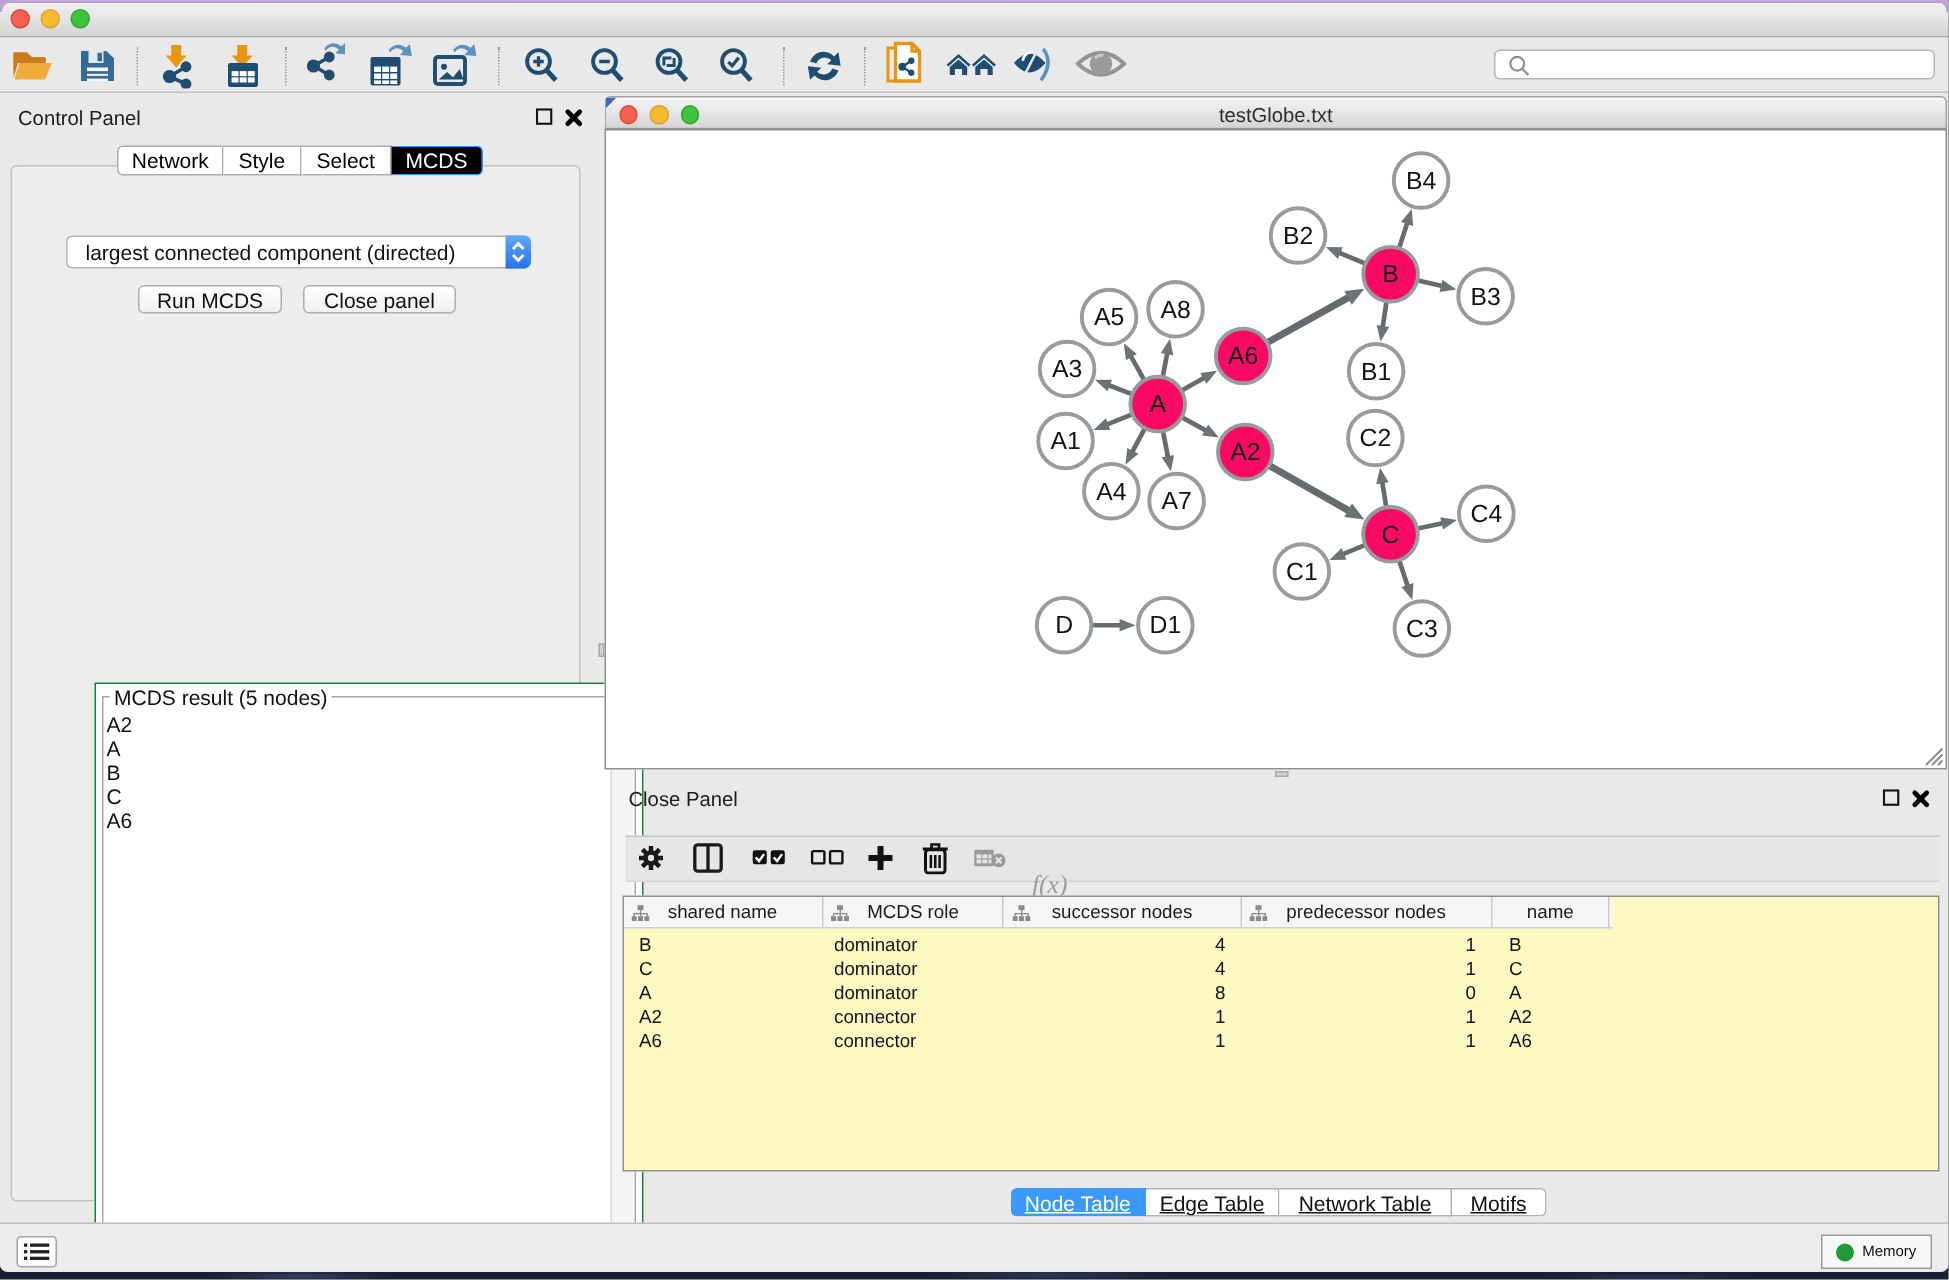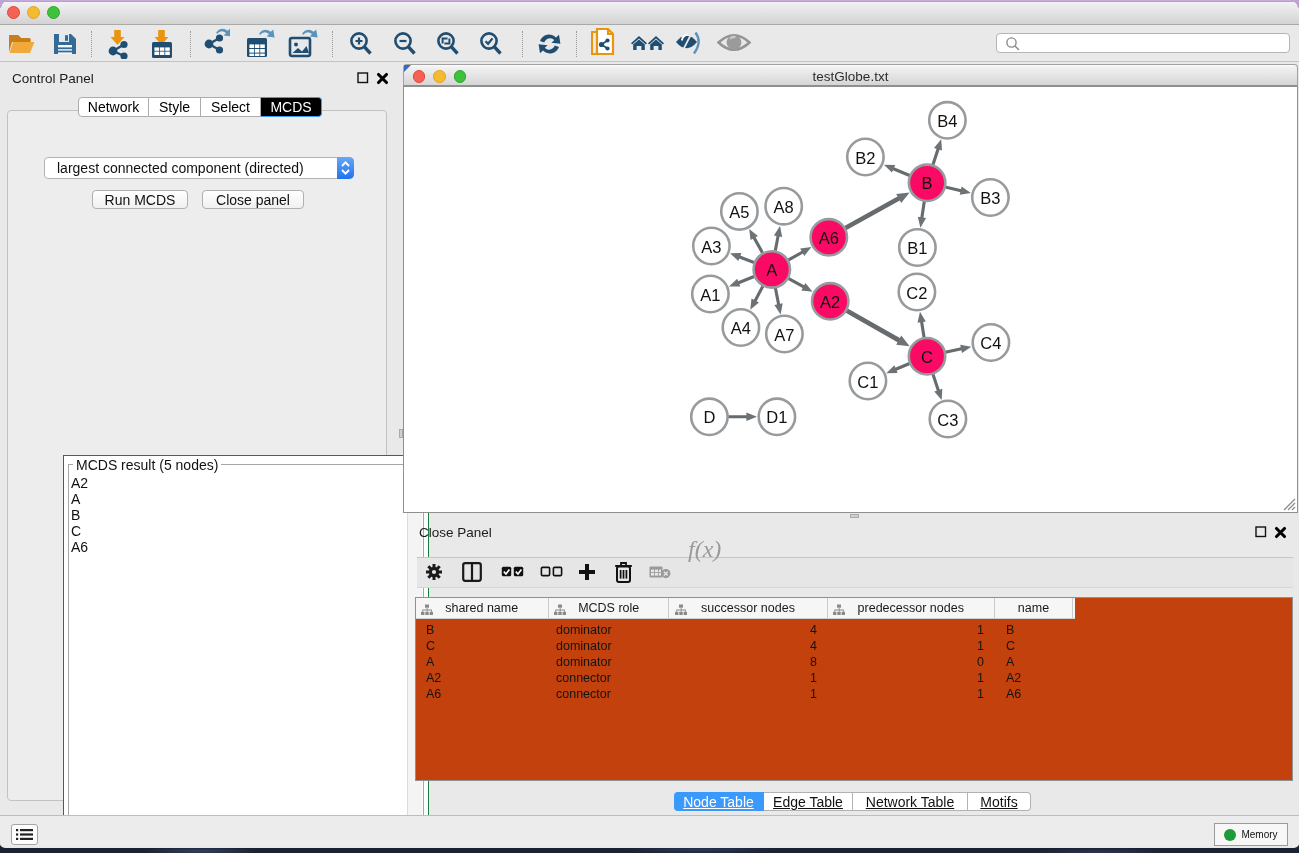--- a/index.html
+++ b/index.html
@@ -57,23 +57,23 @@
   background:linear-gradient(#fdfdfd 0px,#f2f2f2 2px,#d5d5d5 100%); border:1px solid #a2a2a2; border-bottom:1px solid #8f8f8f;
   border-radius:4px 4px 0 0; }
 #netwin { position:absolute; left:403px; top:86px; width:895px; height:427px;
   background:#fff; border:1px solid #8f8f8f; }
 .tl2 { position:absolute; top:5px; width:12.5px; height:12.5px; border-radius:50%; }
 #nettext { position:absolute; top:4px; width:100%; text-align:center; font-size:13.5px; color:#2e2e2e; }
 
 #tp-title { position:absolute; left:419px; top:525px; font-size:13.5px; color:#1c1c1c; }
 #tp-toolbar { position:absolute; left:417px; top:557px; width:876px; height:31px; background:#e6e6e6;
   border-top:1px solid #c6c6c6; border-bottom:1px solid #d6d6d6; }
-#fx { position:absolute; left:688px; top:536px; font-family:"Liberation Serif",serif; font-style:italic;
-  font-size:24px; color:#9a9a9a; }
-#tbl { position:absolute; left:415px; top:597px; width:878px; height:184px; background:#c2410c;
+#fx { position:absolute; left:688px; top:580px; font-family:"Liberation Serif",serif; font-style:italic;
+  font-size:17px; color:#9a9a9a; }
+#tbl { position:absolute; left:415px; top:597px; width:878px; height:184px; background:#fef9c3;
   border:1px solid #909090; }
 #thead { position:absolute; left:0; top:0; width:659px; height:21px; background:#f6f6f6;
   border-bottom:1px solid #cfcfcf; }
 .hcol { position:absolute; top:0; height:20px; border-right:1px solid #cbcbcb; }
 .hlab { position:absolute; top:3px; width:100%; text-align:center; font-size:12.5px; color:#1a1a1a; }
 .hicon { position:absolute; top:4px; left:5px; }
 .cell { position:absolute; font-size:12.5px; color:#141414; height:16px; line-height:16px; }
 
 .btab { position:absolute; top:792px; height:19px; border:1px solid #b2b2b2; border-left:none;
   background:#fff; color:#111; font-size:14px; display:flex; align-items:center; justify-content:center;text-decoration:underline; }

